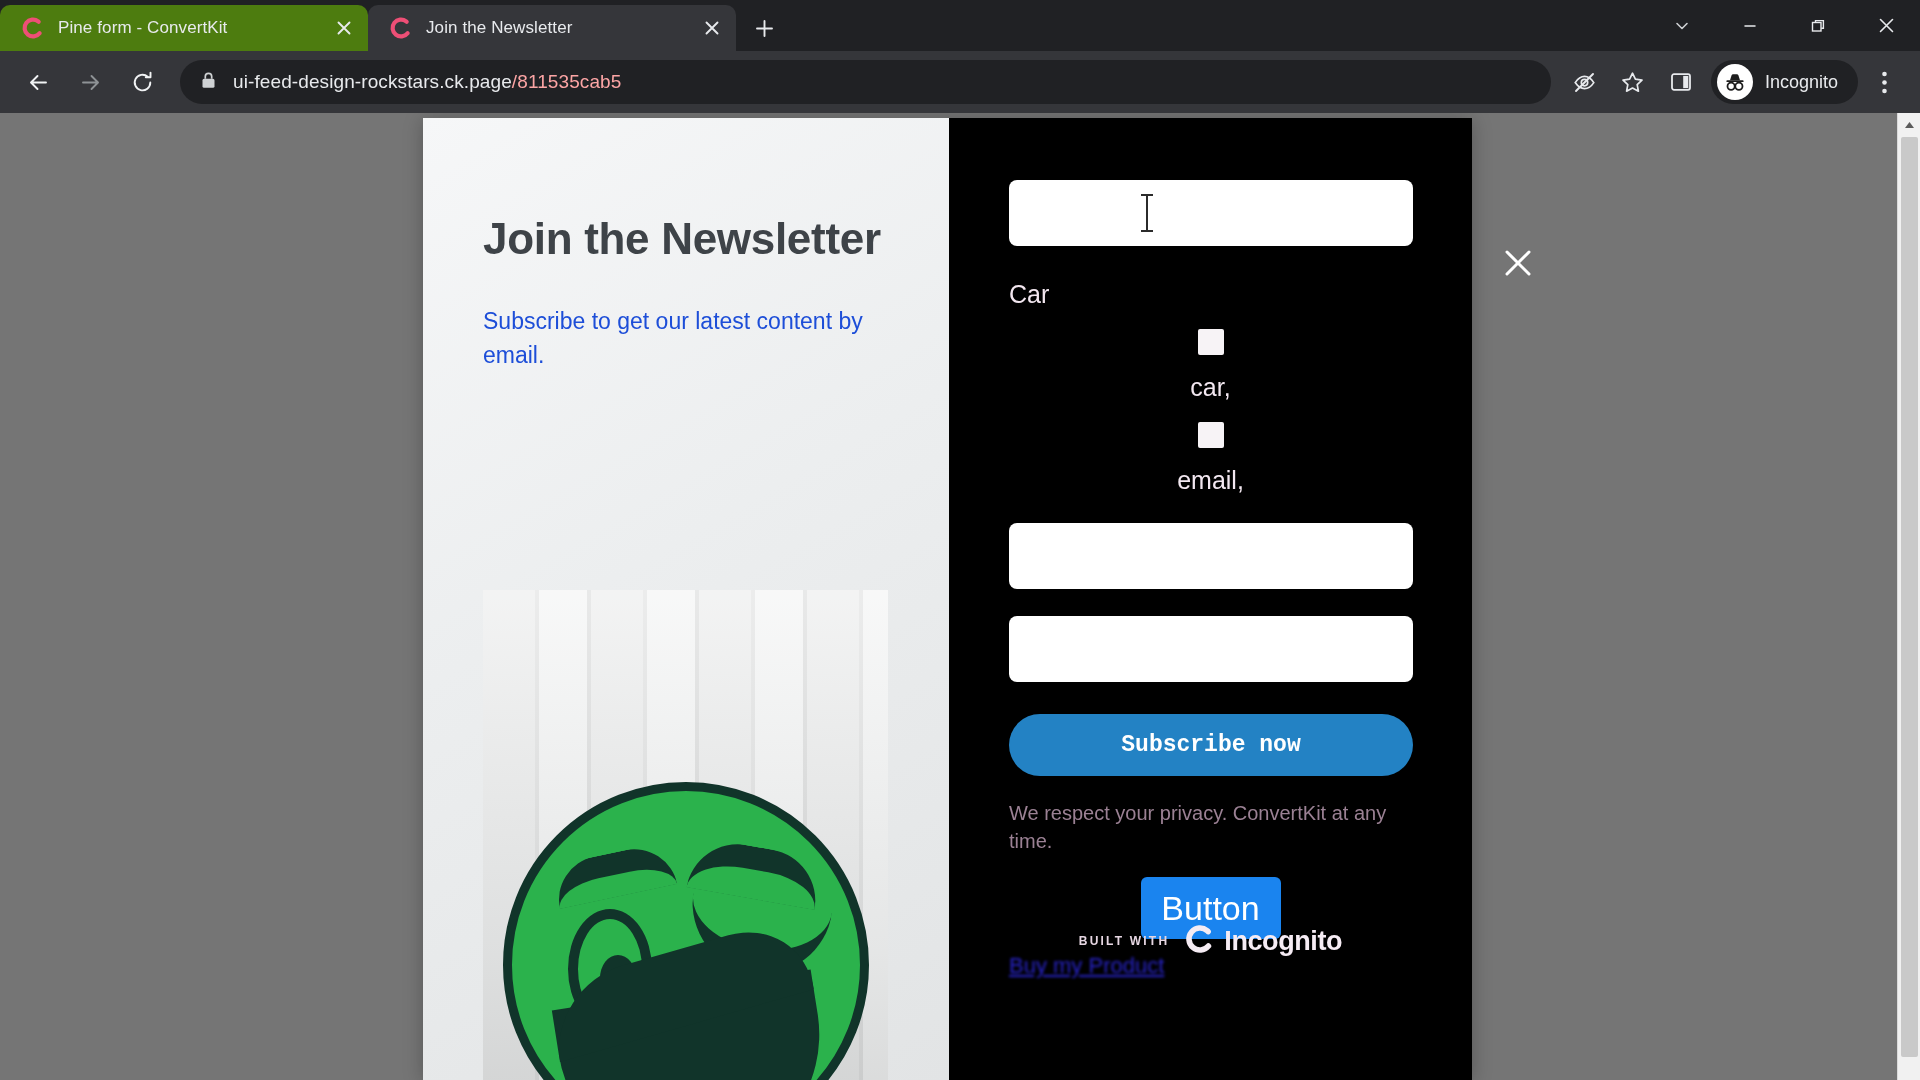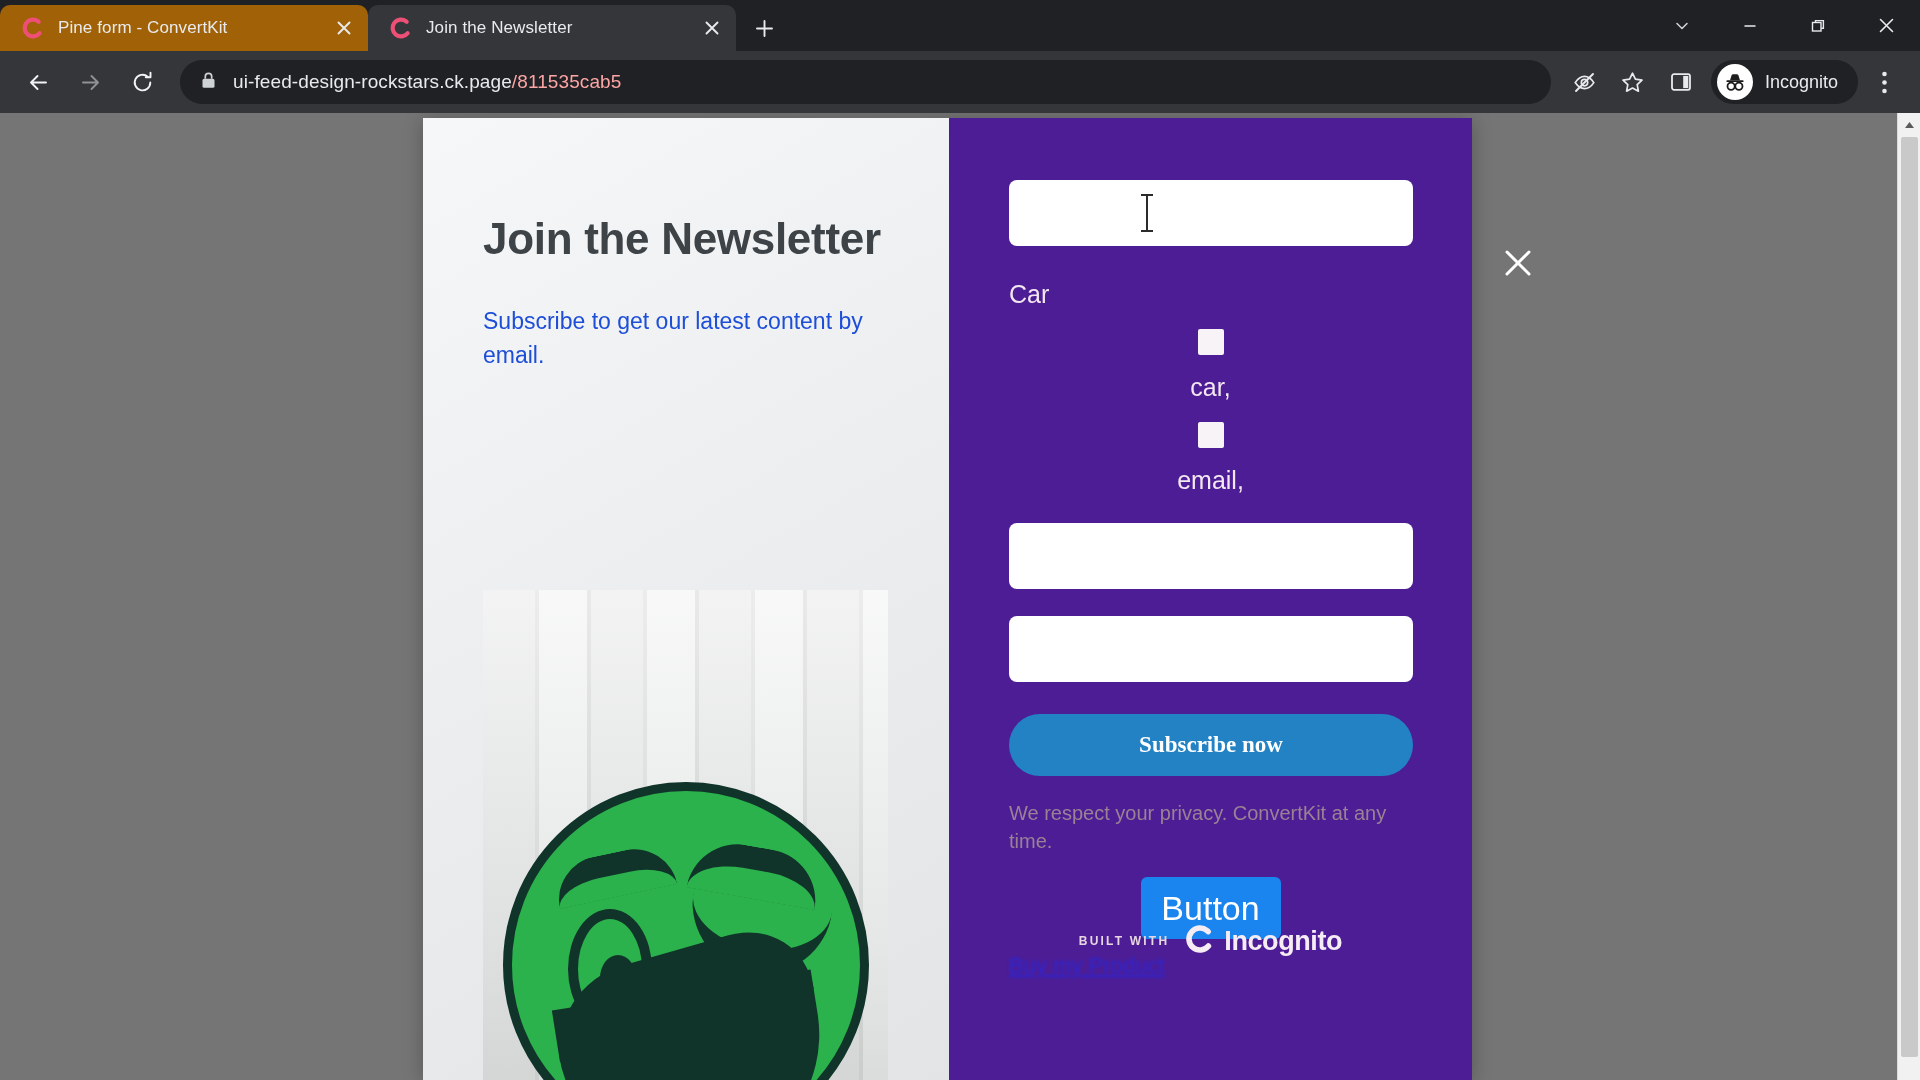--- a/index.html
+++ b/index.html
@@ -17,21 +17,21 @@
     display: flex; align-items: flex-end;
   }
   .tab {
     position: relative;
     height: 46px; width: 368px;
     display: flex; align-items: center;
     border-radius: 10px 10px 0 0;
     padding: 0 10px 0 22px;
     gap: 14px;
   }
-  .tab.inactive { background: #a16207; }
+  .tab.inactive { background: #4d7c0f; }
   .tab.active { background: #35363a; }
   .tab-fav {
     width: 22px; height: 22px; flex: 0 0 22px;
     position: relative;
   }
   .tab-fav svg { display: block; }
   .tab-title {
     flex: 1 1 auto;
     color: #e8eaed; font-size: 17px;
     white-space: nowrap; overflow: hidden; text-overflow: ellipsis;
@@ -200,21 +200,21 @@
   }
   .mouth:before {
     content: ""; position: absolute; left: 0; top: -40px;
     width: 100%; height: 76px; background: #11342a;
     border-radius: 140px 140px 0 0;
     transform: skewY(-7deg);
   }
 
   .rightpane {
     width: 523px; height: 100%;
-    background: #4c1d95;
+    background: #000000;
     padding: 62px 60px 0 60px;
     position: relative;
   }
   .field {
     width: 404px; height: 66px;
     background: #ffffff;
     border-radius: 8px;
     display: block;
     border: none; outline: none;
     font-family: "Liberation Sans", sans-serif;
@@ -247,21 +247,21 @@
 
   .f2 { margin-top: 30px; }
   .f3 { margin-top: 27px; }
 
   .subscribe {
     margin-top: 32px;
     width: 404px; height: 62px;
     background: #2382c4;
     border: none; border-radius: 31px;
     color: #ffffff; font-size: 23px; font-weight: bold;
-    font-family: Liberation Serif, serif;
+    font-family: Liberation Mono, monospace;
     display: flex; align-items: center; justify-content: center;
   }
   .privacy {
     margin-top: 24px;
     width: 410px;
     color: #9b8194; font-size: 20px; line-height: 1.38;
   }
   .btnwrap { display: flex; justify-content: center; margin-top: 22px; }
   .plainbtn {
     width: 140px; height: 62px;

